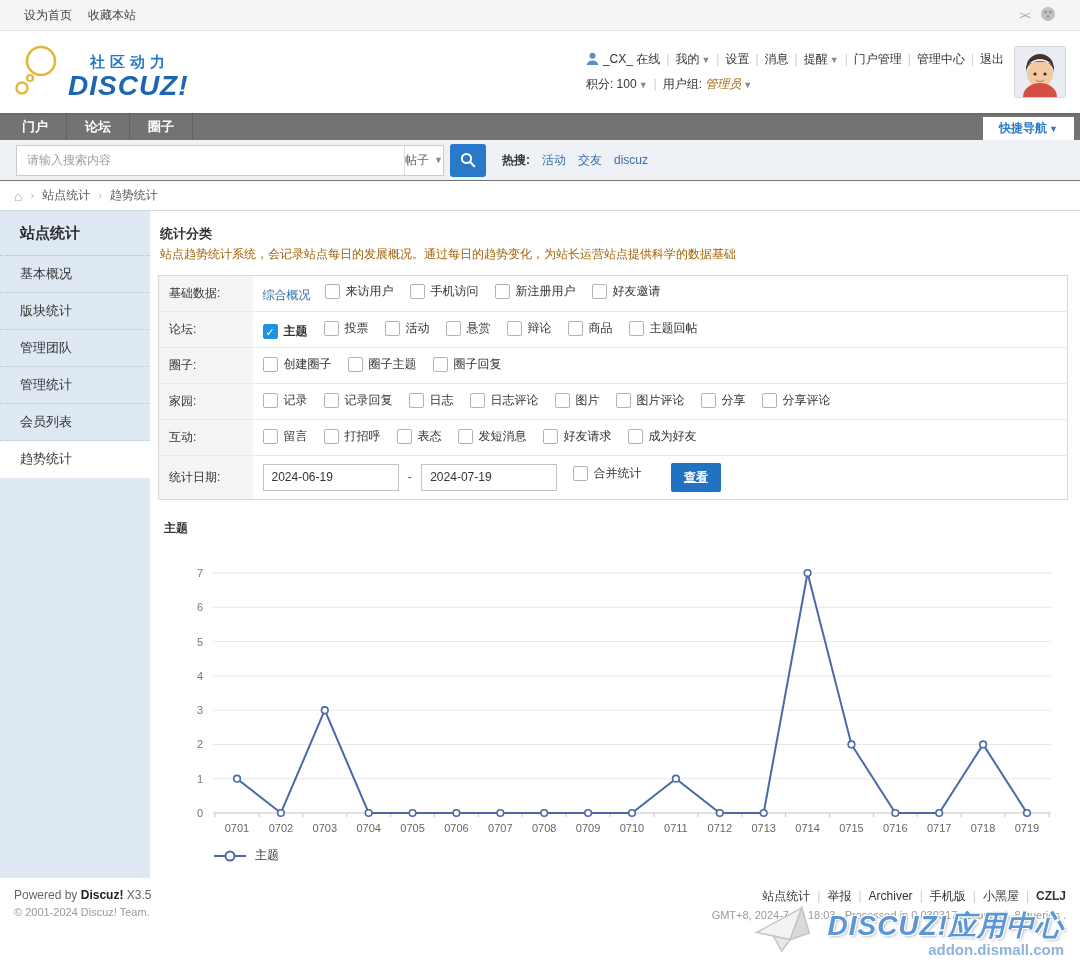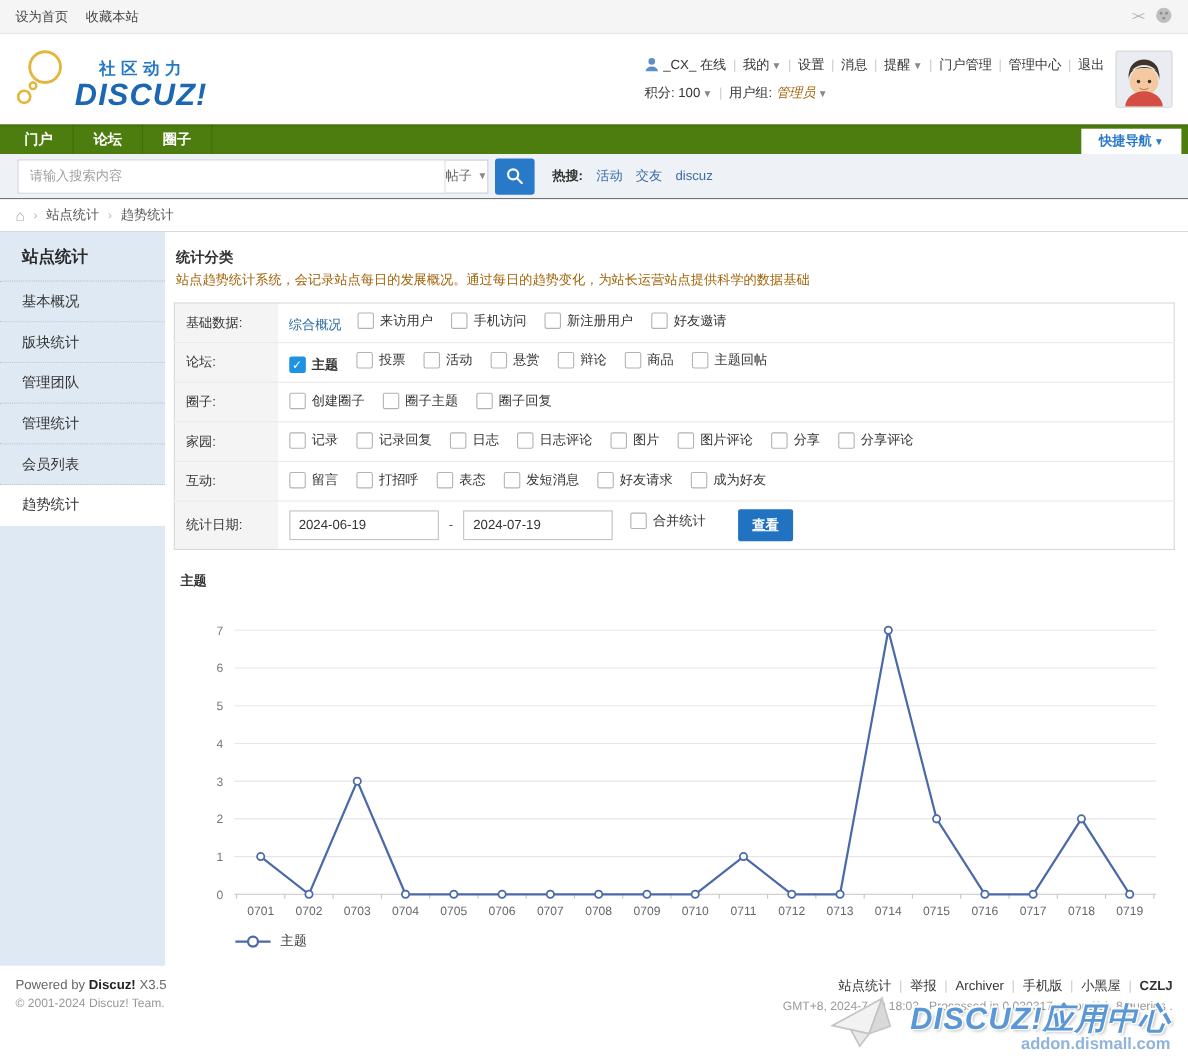--- a/index.html
+++ b/index.html
@@ -5,41 +5,41 @@
   * { box-sizing: border-box; margin: 0; padding: 0; }
   html,body { width:1080px; height:966px; }
   body {
     font-family: "Liberation Sans", "DejaVu Sans", sans-serif;
     background:#fff; color:#333; overflow:hidden; position:relative;
   }
   a { text-decoration:none; color:inherit; cursor:pointer; }
 
   
   .topbar { height:31px; background:#f5f5f5; border-bottom:1px solid #e4e4e4;
-    display:flex; align-items:center; padding:0 14px; font-size:12px; color:#444; }
+    display:flex; align-items:center; padding:0 24px; font-size:12px; color:#444; }
   .topbar .tlink { margin-right:16px; }
   .topbar .spacer { flex:1; }
   .topbar .ticon { color:#a8a8a8; margin-left:10px; font-size:11px; letter-spacing:-1px; }
 
   
   .header { height:82px; display:flex; align-items:center; padding:0 14px; justify-content:space-between; }
   .logo { display:flex; align-items:flex-end; }
   .logo-text { margin-left:4px; }
   .logo-sub { color:#2578c5; font-size:15px; font-weight:bold; letter-spacing:5px; margin-left:22px; }
   .logo-main { color:#1b67b2; font-size:28px; font-weight:bold; font-style:italic; letter-spacing:1px; line-height:28px; }
   .hdr-right { display:flex; align-items:center; }
   .hdr-lines { text-align:left; font-size:12px; line-height:23px; color:#333; margin-right:10px; }
   .hdr-lines .sep { color:#ccc; margin:0 6px; }
   .caret { font-size:9px; color:#888; margin-left:2px; }
   .magenta { color:#a16207;font-style:italic; }
   .uicon { vertical-align:-2px; margin-right:4px; }
   .avatar { width:52px; height:52px; border:1px solid #d8d8d8; border-radius:3px; background:#e9edf2; overflow:hidden; }
 
   
-  .navbar { height:27px; background:#4d7c0f; display:flex; align-items:stretch; position:relative; padding-left:4px;
+  .navbar { height:27px; background:#737373; display:flex; align-items:stretch; position:relative; padding-left:4px;
     box-shadow: inset 0 2px 0 rgba(0,0,0,0.08); }
   .nav-item { padding:0 18px; line-height:27px; color:#fff; font-weight:bold; font-size:13px;
     border-right:1px solid rgba(0,0,0,0.14); }
   .quick-nav { position:absolute; right:6px; top:4px; height:23px; line-height:23px; background:#fff;
     color:#2879c8; font-weight:bold; font-size:12px; padding:0 16px; }
   .quick-nav .caret { color:#2879c8; }
 
   
   .searchrow { height:41px; background:#eef2f7; display:flex; align-items:center; padding:0 16px;
     border-bottom:1px solid #737373; }

